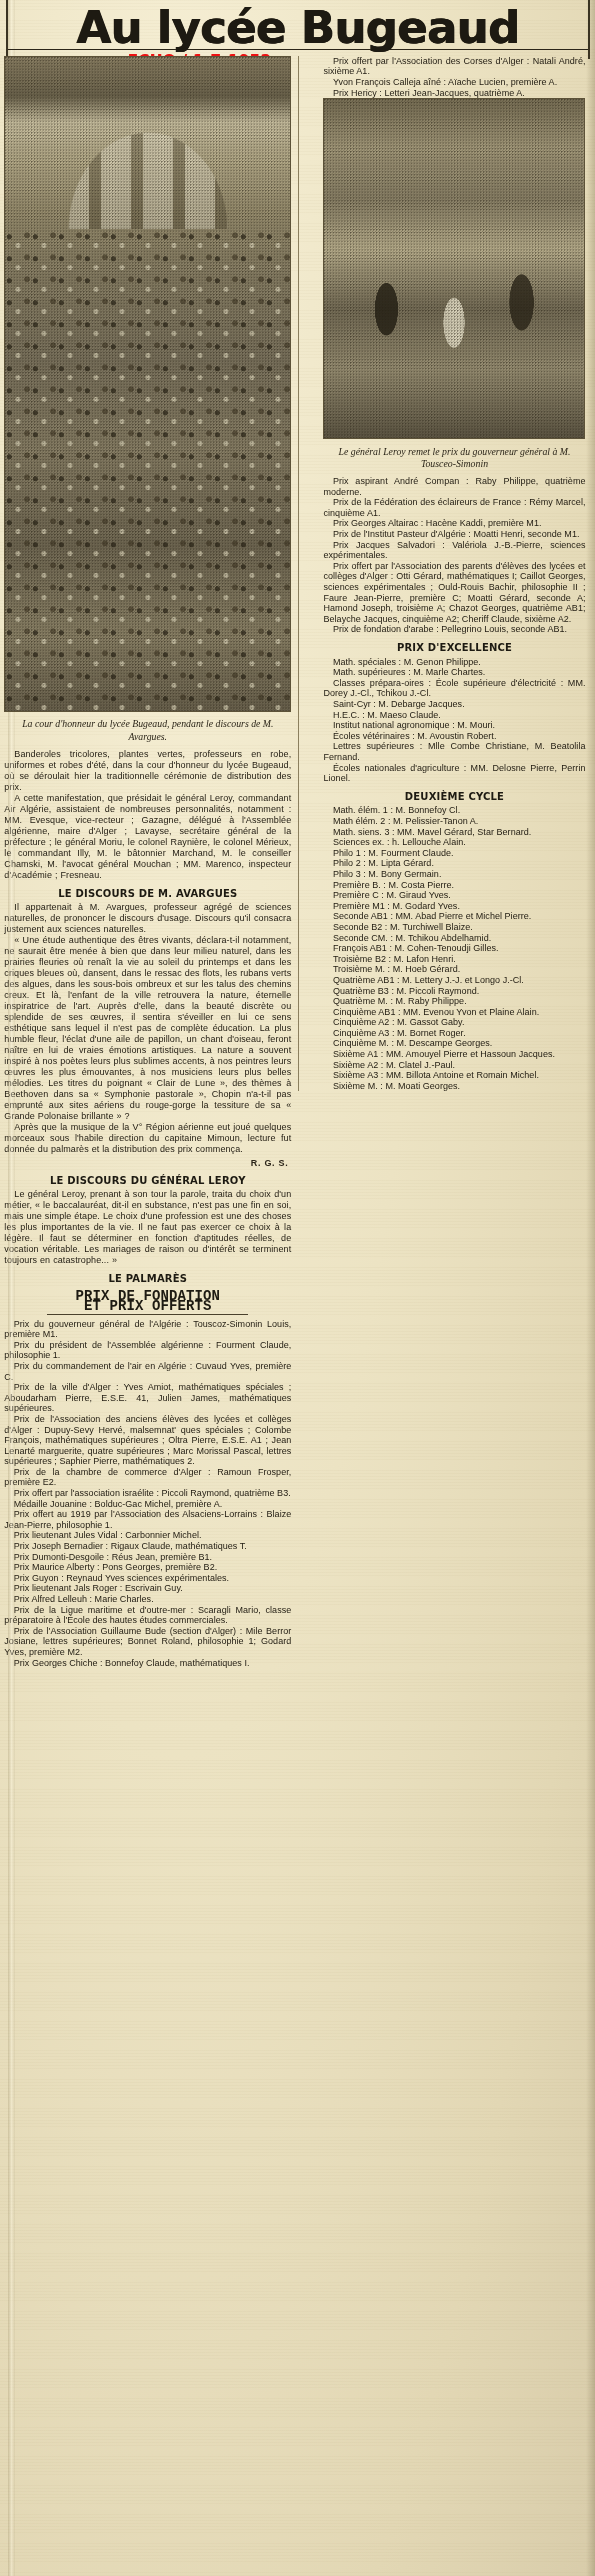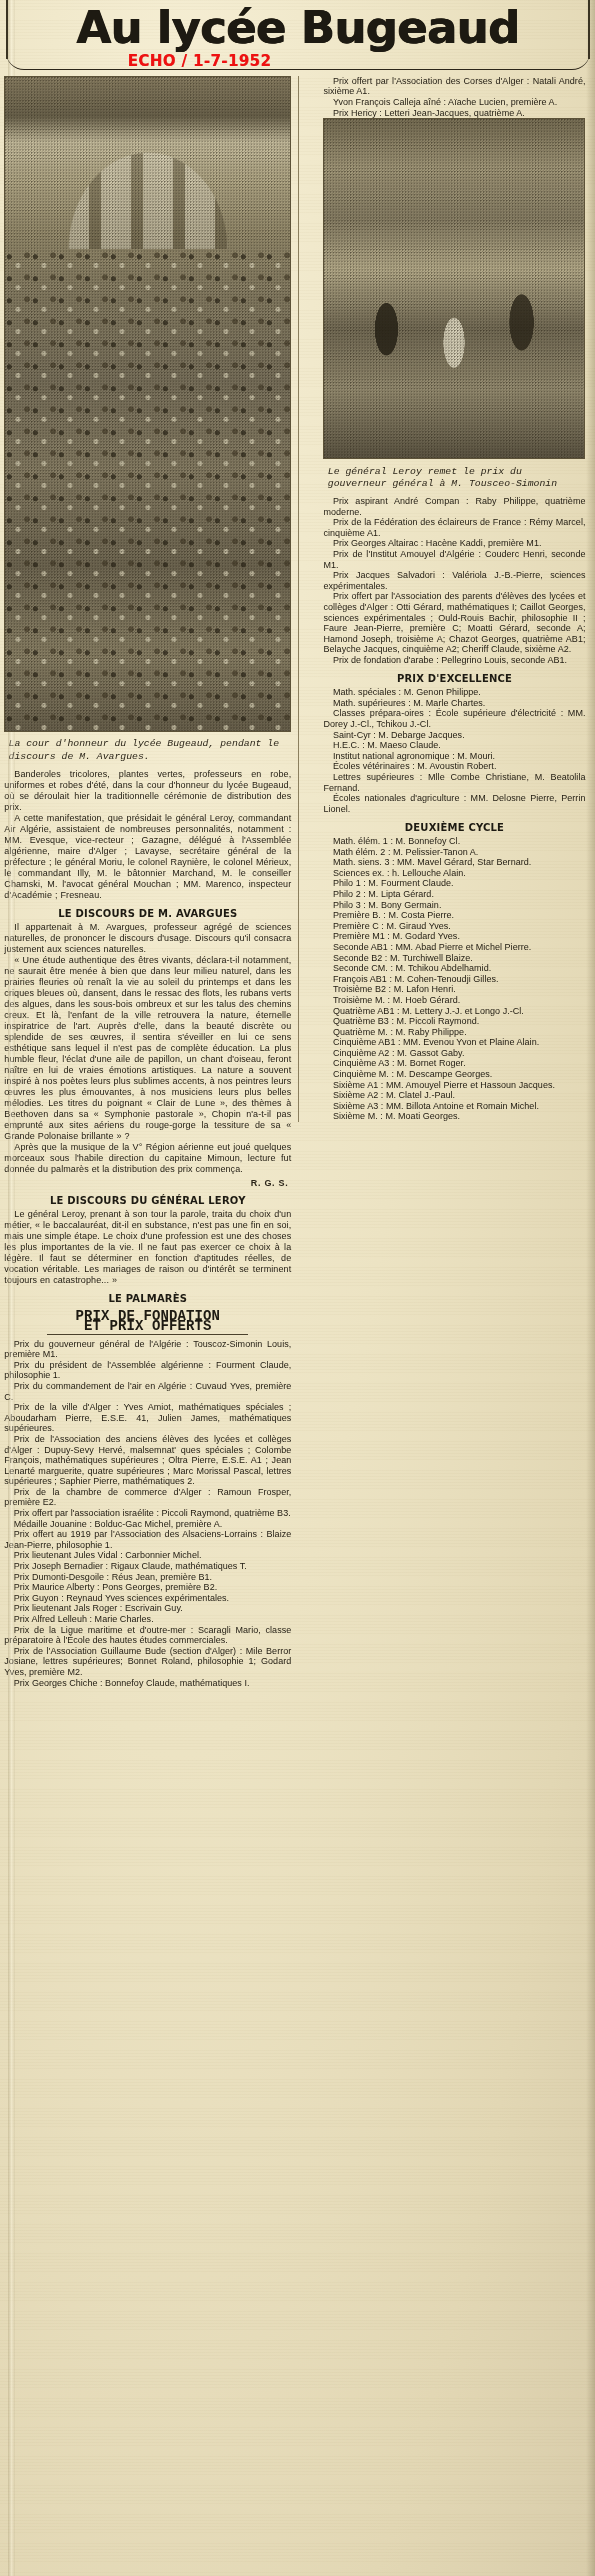--- a/index.html
+++ b/index.html
@@ -16,24 +16,23 @@
     min-height: 2576px;
     background:
       repeating-linear-gradient(0deg, rgba(150,130,80,0.045) 0px, rgba(150,130,80,0.045) 0.7px, rgba(0,0,0,0) 0.7px, rgba(0,0,0,0) 2.9px),
       radial-gradient(ellipse at 30% 12%, #f6efd5 0%, #ece3c3 45%, #e2d7b4 78%, #d8ccaa 100%);
     padding: 0 4.3px 7.2px 4.3px;
     overflow: hidden;
   }
   
   .masthead {
     position: relative;
-    height: 70px;
+    height: 50px;
     border-bottom: 1.4px solid #2b2519;
     margin: 0 1.4px 5.8px 1.4px;
-    border-radius: 18px;
   }
   .headline {
     font-family: "DejaVu Sans", sans-serif;
     font-weight: 700;
     font-size: 45px;
     letter-spacing: -0.7px;
     line-height: 54px;
     text-align: center;
     color: #1d1a12;
     text-shadow: 0.5px 0 0 #1d1a12, -0.4px 0.3px 0 #3a3020;
@@ -110,25 +109,25 @@
       linear-gradient(180deg, #7b7258 0%, #a79d7e 14%, #8d846a 30%, #beb492 44%, #776f59 62%, #9b9276 80%, #5f5846 100%);
   }
   .photo2 .figs {
     position:absolute; inset:0;
     background-image:
       radial-gradient(ellipse 19px 43px at 24% 62%, rgba(30,26,16,.8) 60%, rgba(0,0,0,0) 62%),
       radial-gradient(ellipse 17.4px 41px at 50% 66%, rgba(235,229,205,.85) 60%, rgba(0,0,0,0) 62%),
       radial-gradient(ellipse 20px 46px at 76% 60%, rgba(34,29,18,.75) 60%, rgba(0,0,0,0) 62%);
   }
   .caption {
-    font-family: Liberation Mono, monospace;
+    font-family: Liberation Serif, serif;
     font-style: italic;
     font-size: 9.8px;
     line-height: 12.3px;
-    text-align: left;
+    text-align: center;
     padding: 2.2px 4.3px 5.8px 4.3px;
     color: #2b2519;
   }
 
   
   .para {
     font-family: "Liberation Sans", sans-serif;
     font-size: 9px;
     line-height: 11px;
     text-align: justify;
@@ -265,21 +264,21 @@
         <div class="scene"></div>
         <div class="figs"></div>
         <div class="halftone"></div>
       </div>
       <div class="caption">Le général Leroy remet le prix du gouverneur général à M. Tousceo-Simonin</div>
 
       <ul class="list">
         <li>Prix aspirant André Compan : Raby Philippe, quatrième moderne.</li>
         <li>Prix de la Fédération des éclaireurs de France : Rémy Marcel, cinquième A1.</li>
         <li>Prix Georges Altairac : Hacène Kaddi, première M1.</li>
-        <li>Prix de l'Institut Amouyel d'Algérie : Couderc Henri, seconde M1.</li>
+        <li>Prix de l'Institut Pasteur d'Algérie : Moatti Henri, seconde M1.</li>
         <li>Prix Jacques Salvadori : Valériola J.-B.-Pierre, sciences expérimentales.</li>
         <li>Prix offert par l'Association des parents d'élèves des lycées et collèges d'Alger : Otti Gérard, mathématiques I; Caillot Georges, sciences expérimentales ; Ould-Rouis Bachir, philosophie II ; Faure Jean-Pierre, première C; Moatti Gérard, seconde A; Hamond Joseph, troisième A; Chazot Georges, quatrième AB1; Belayche Jacques, cinquième A2; Cheriff Claude, sixième A2.</li>
         <li>Prix de fondation d'arabe : Pellegrino Louis, seconde AB1.</li>
       </ul>
 
       <h2 class="sect">PRIX D'EXCELLENCE</h2>
       <ul class="list">
         <li>Math. spéciales : M. Genon Philippe.</li>
         <li>Math. supérieures : M. Marle Chartes.</li>
         <li>Classes prépara-oires : École supérieure d'électricité : MM. Dorey J.-Cl., Tchikou J.-Cl.</li>

